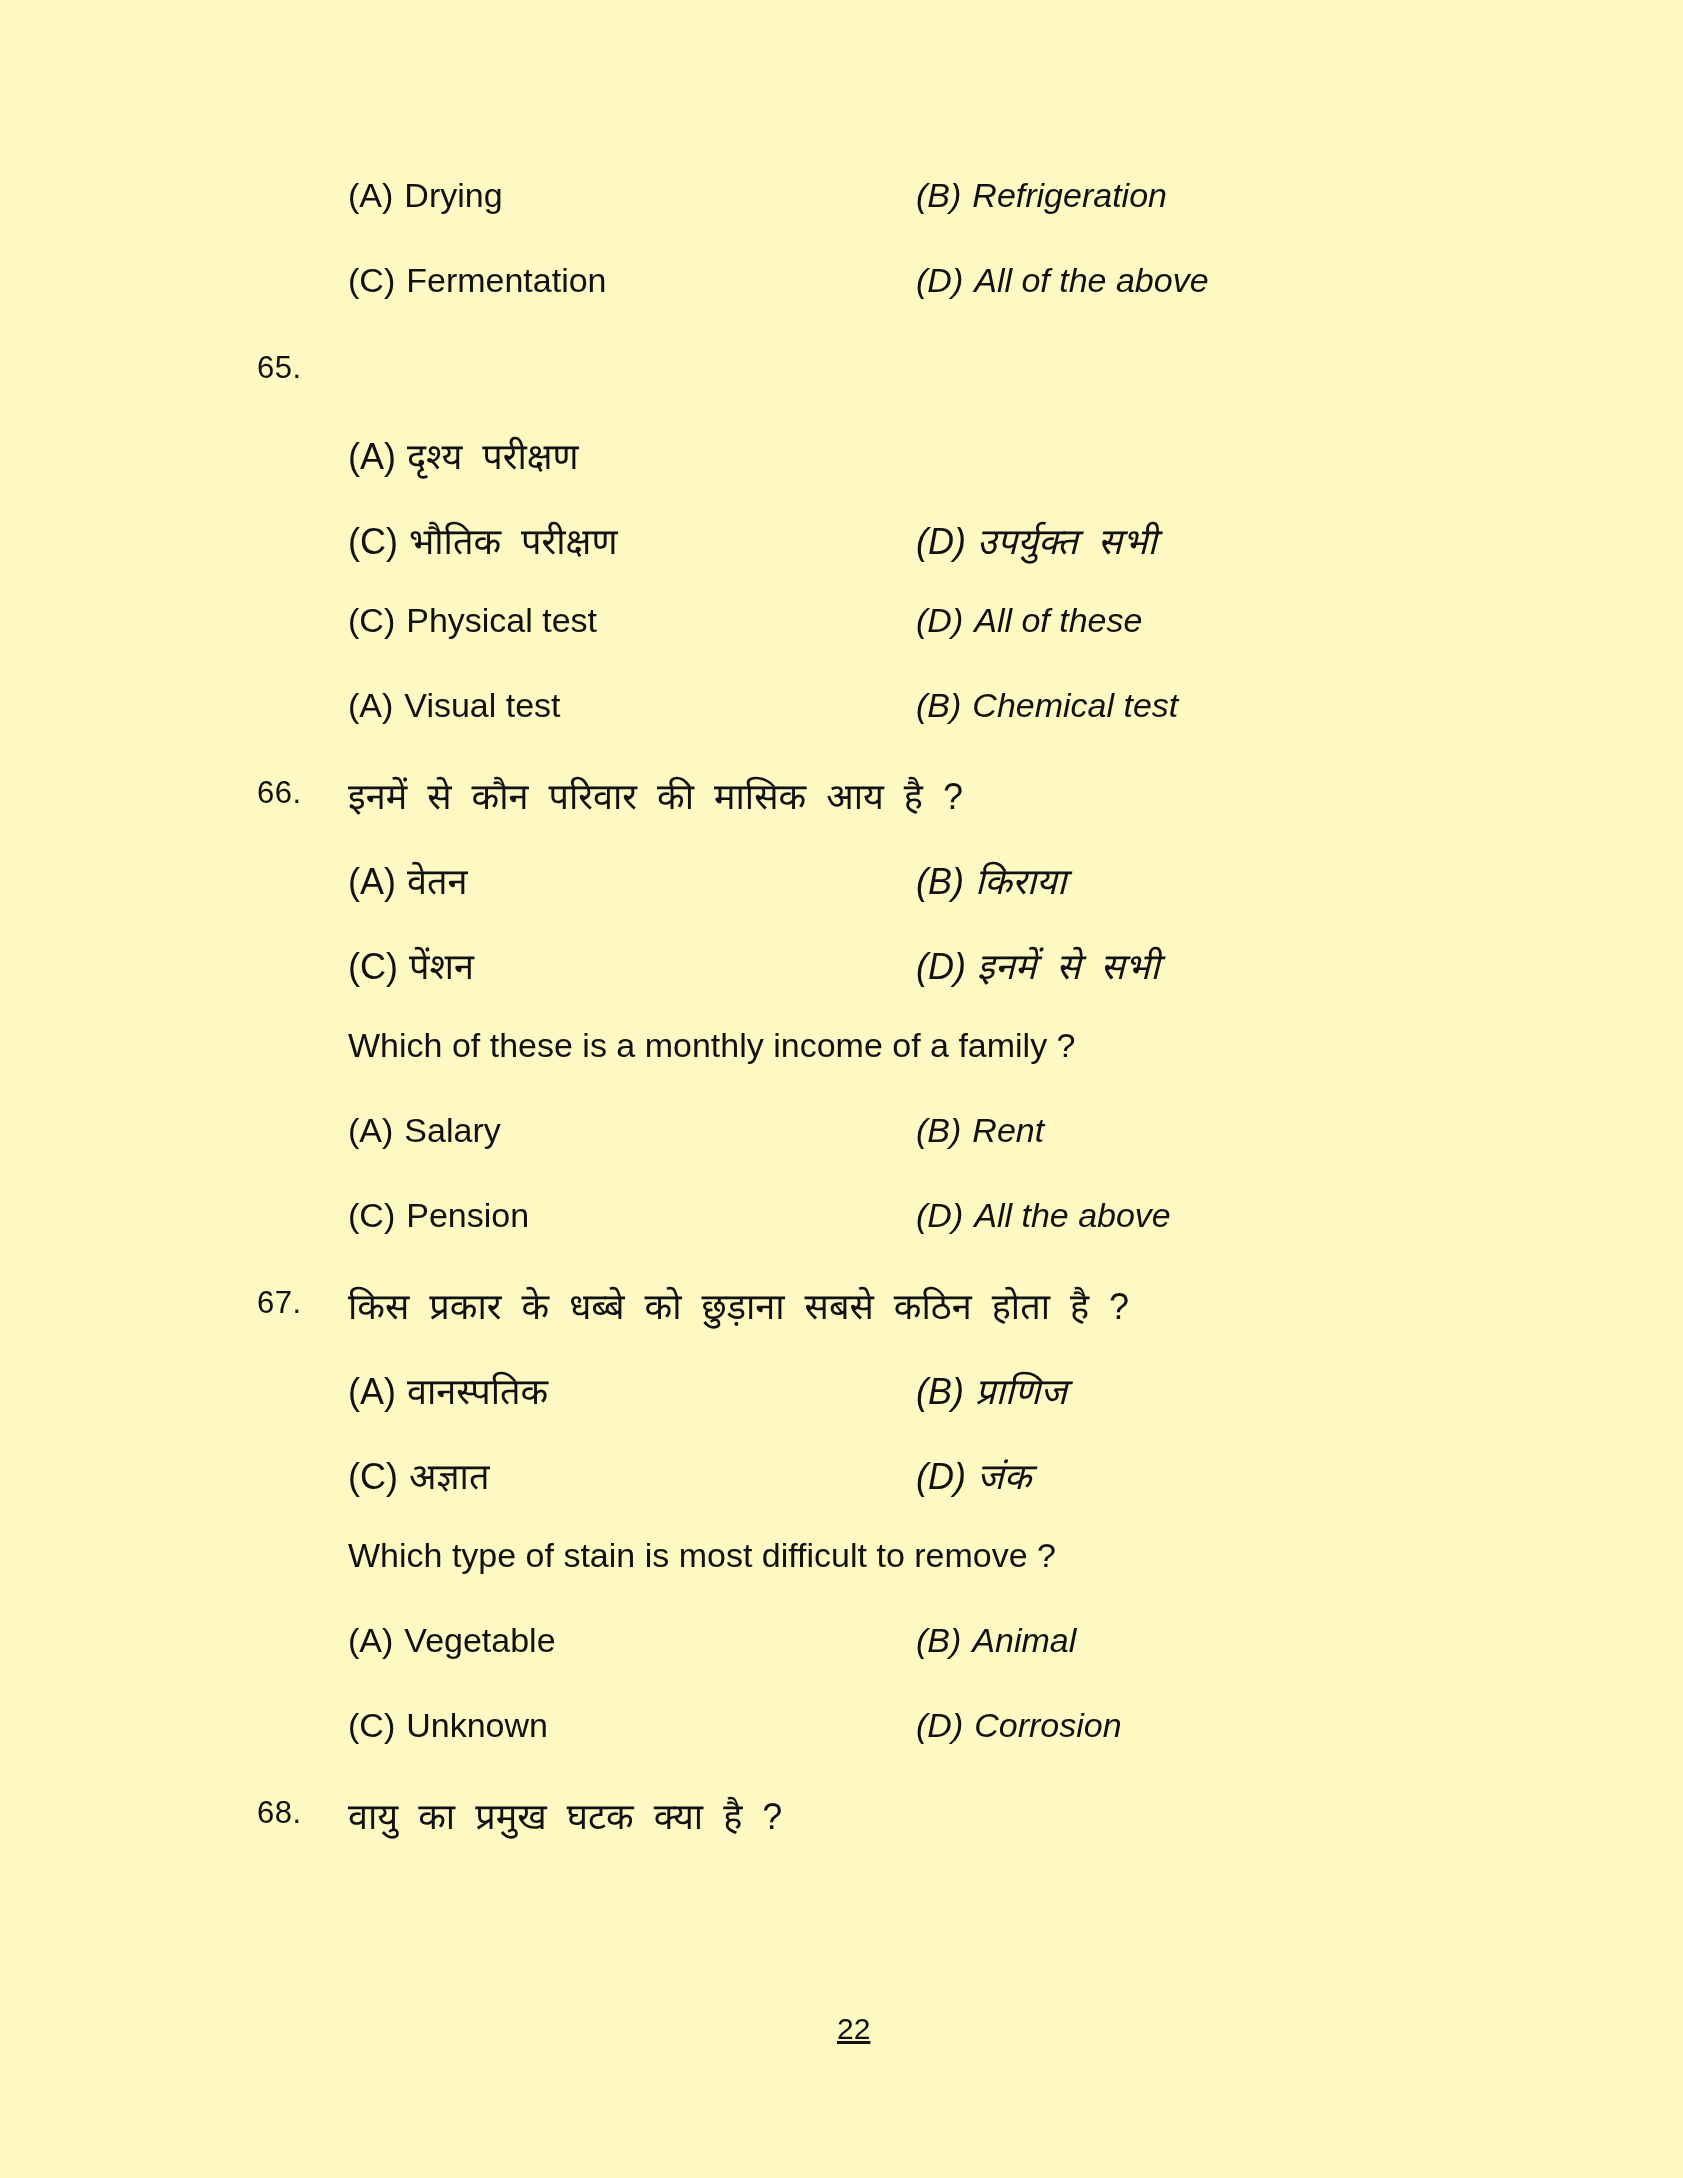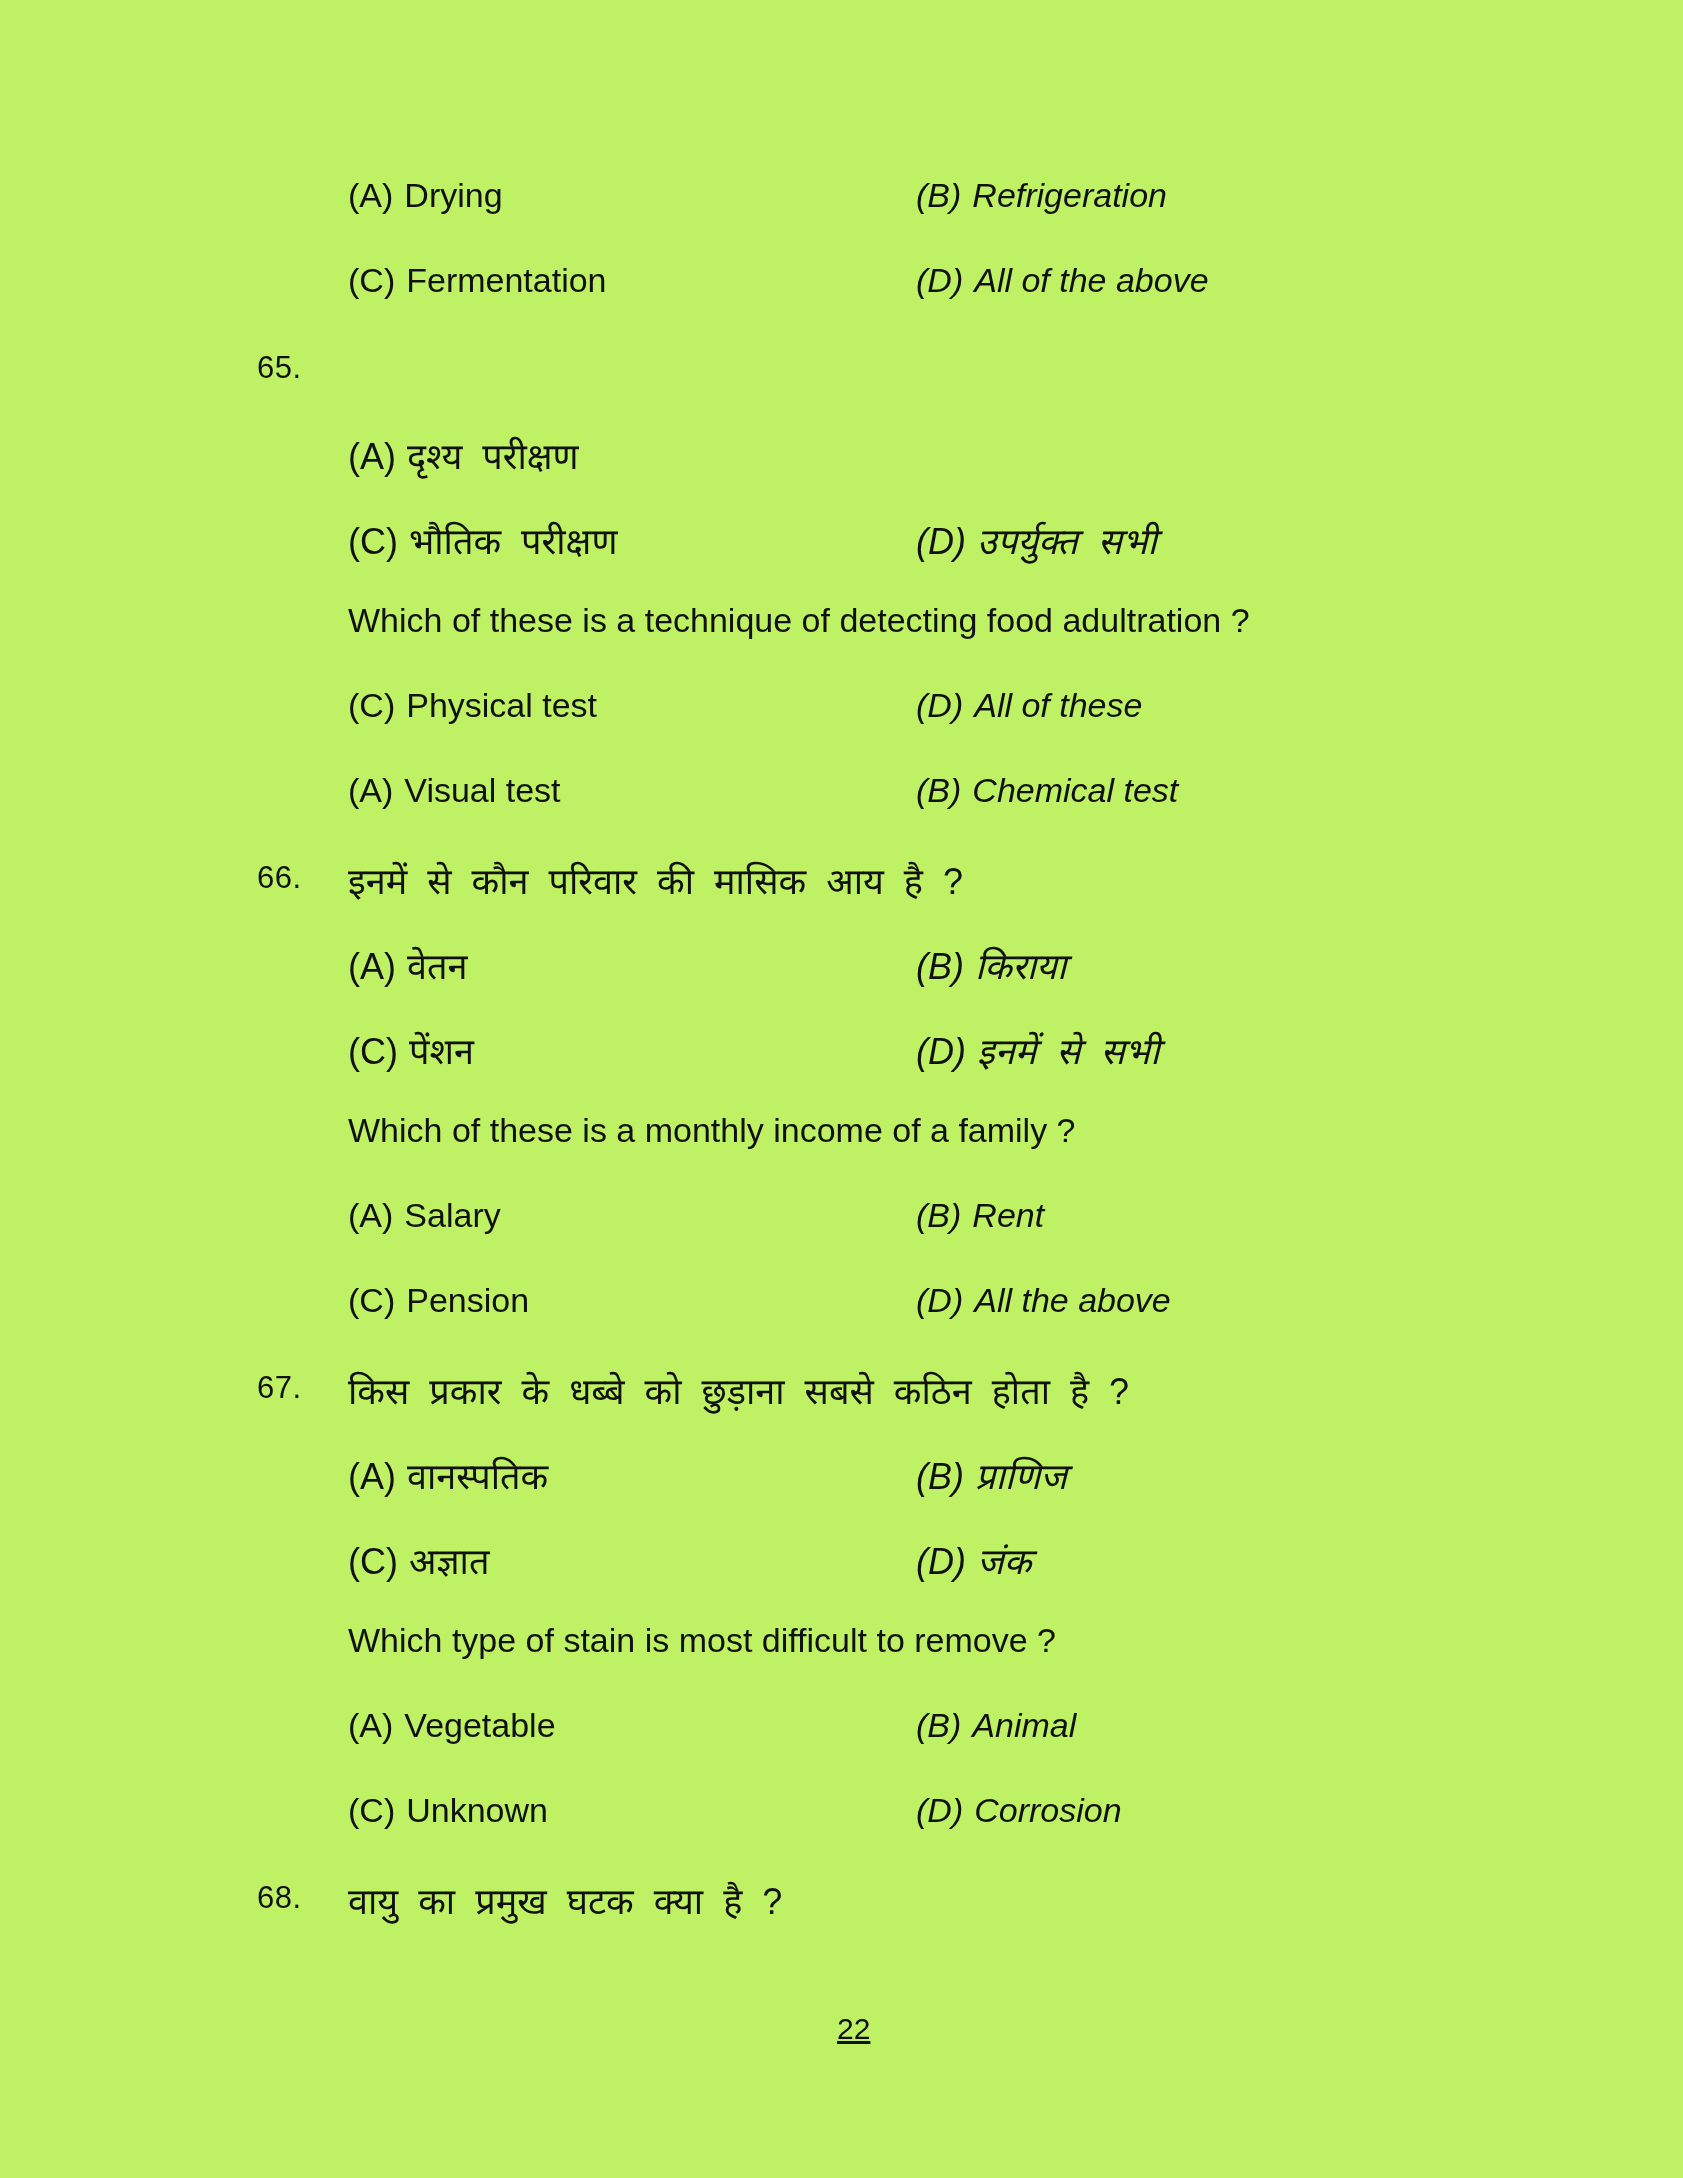--- a/index.html
+++ b/index.html
@@ -12,21 +12,21 @@
     height: 2178px;
     position: relative;
     overflow: hidden;
     font-family: "Liberation Sans", "DejaVu Sans", sans-serif;
     color: #111111;
     -webkit-font-smoothing: antialiased;
   }
   .page {
     position: absolute;
     inset: 0;
-    background: #bef264;
+    background: #fef9c3;
   }
   .content {
     position: absolute;
     top: 176px;
     left: 0;
     right: 0;
   }
   .row {
     position: relative;
     height: 85px;
@@ -98,24 +98,20 @@
     </span>
   </div>
       <div class="row opt-row hi">
     <span class="opt opt-left">
       <span class="opt-label">(C)</span><span class="opt-text">भौतिक परीक्षण</span>
     </span>
     <span class="opt opt-right">
       <span class="opt-label">(D)</span><span class="opt-text">उपर्युक्त सभी</span>
     </span>
   </div>
-      <div class="row q-row">
-    <span class="q-num"></span>
-    <span class="q-text">Which of these is a technique of detecting food adultration ?</span>
-  </div>
       <div class="row opt-row">
     <span class="opt opt-left">
       <span class="opt-label">(C)</span><span class="opt-text">Physical test</span>
     </span>
     <span class="opt opt-right">
       <span class="opt-label">(D)</span><span class="opt-text">All of these</span>
     </span>
   </div>
       <div class="row opt-row">
     <span class="opt opt-left">

